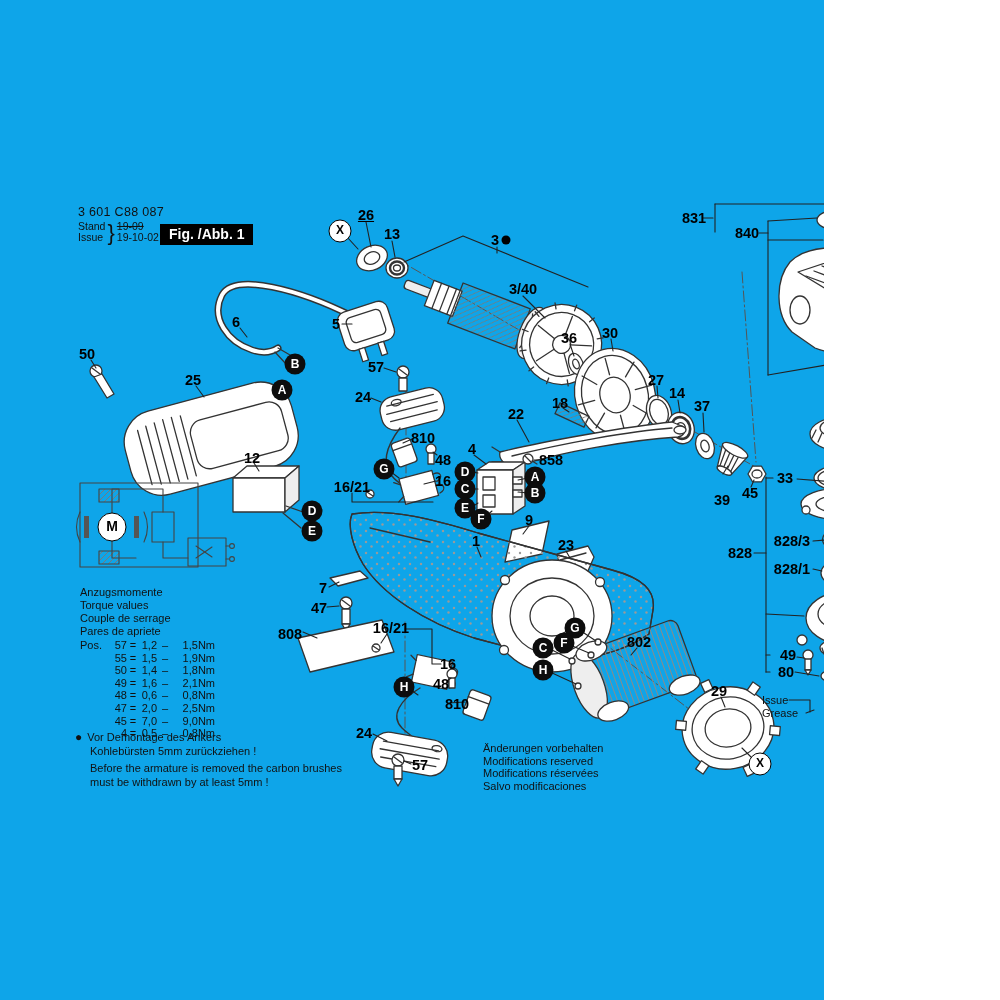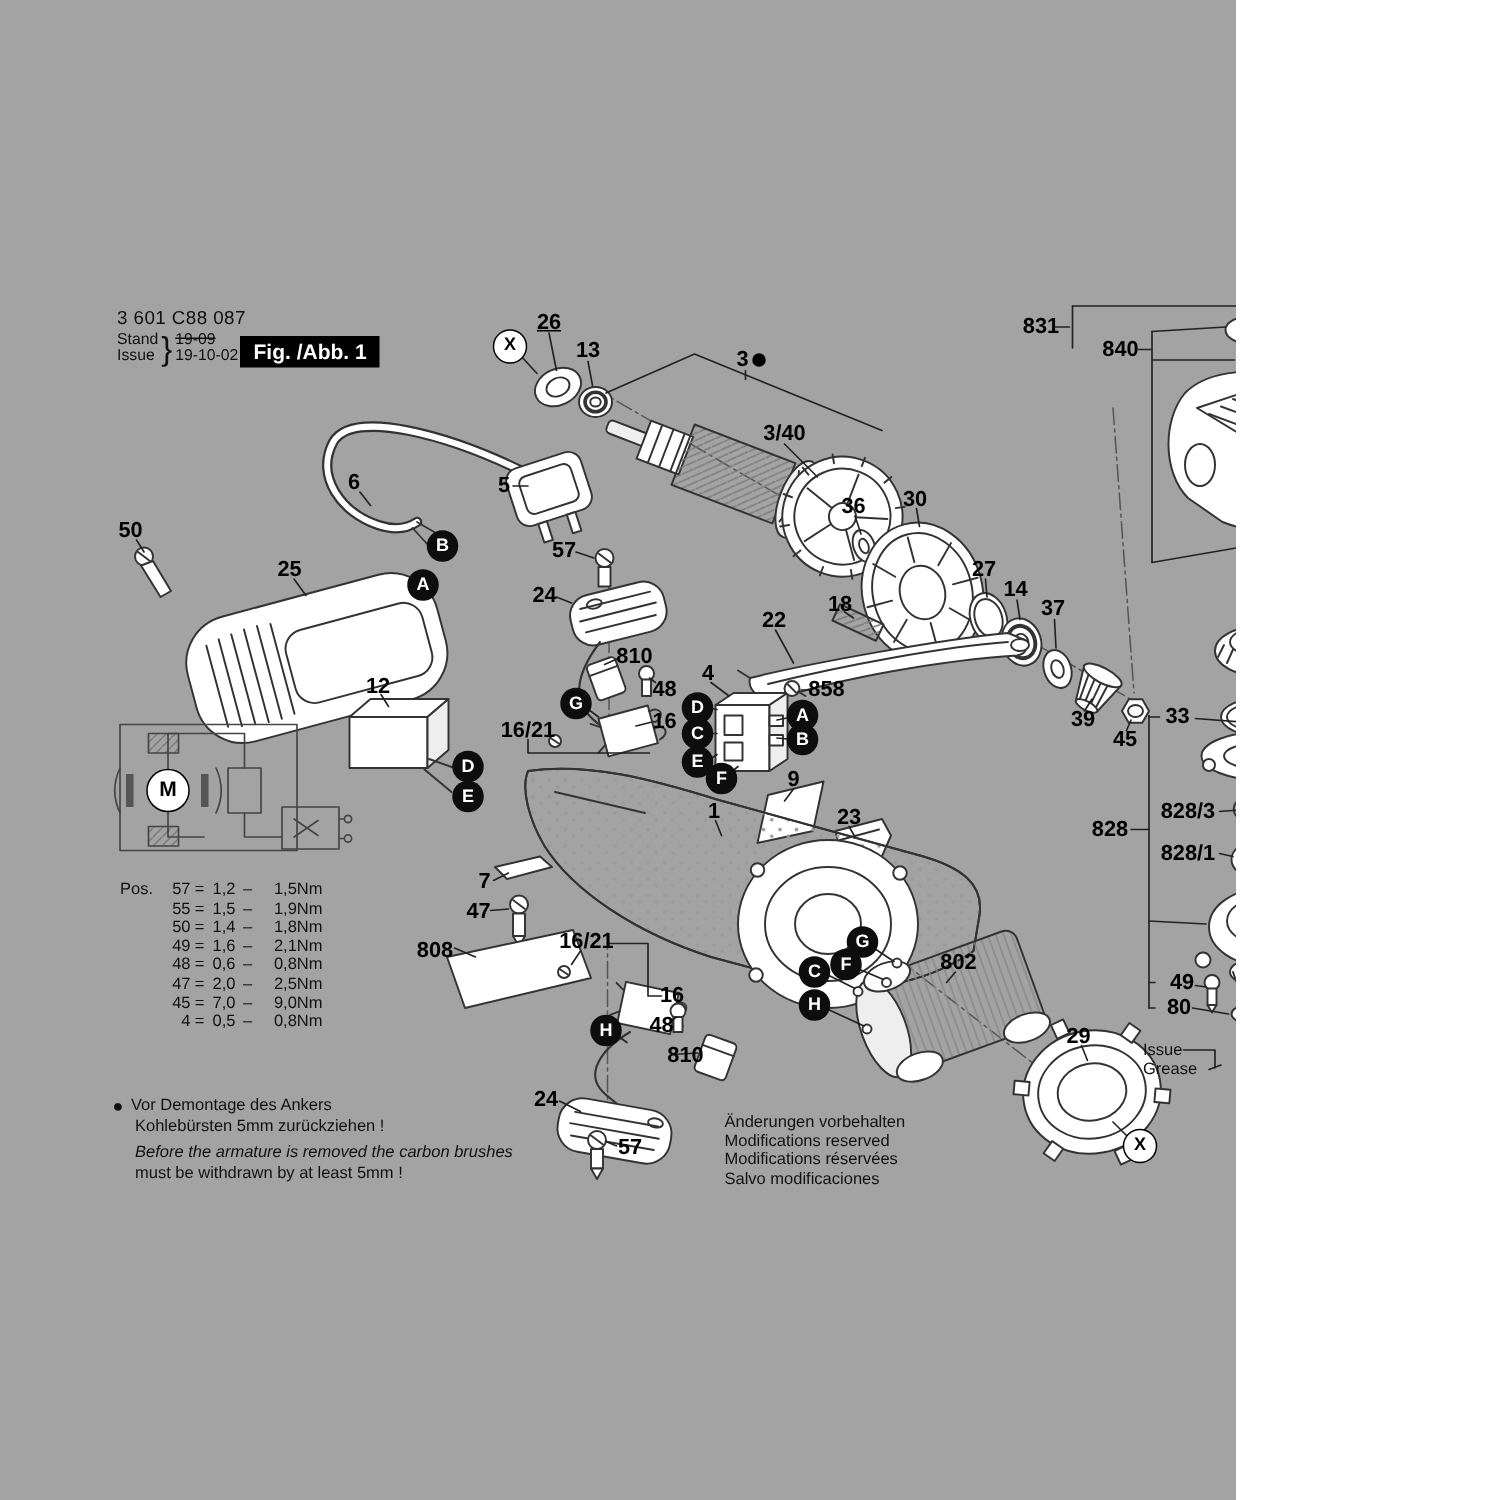--- a/index.html
+++ b/index.html
@@ -1,16 +1,16 @@
 <!DOCTYPE html>
 <html><head>
 <meta charset="utf-8">
 <style>
   html,body{margin:0;padding:0;background:#fff;}
-  .stage{position:relative;width:824px;height:1000px;background:#a3a3a3;overflow:hidden;
+  .stage{position:relative;width:824px;height:1000px;background:#0ea5e9;overflow:hidden;
          font-family:"Liberation Sans",sans-serif;color:#111;}
   #art{position:absolute;left:0;top:0;}
   #label-layer{position:absolute;left:0;top:0;width:100%;height:100%;}
   .part-label{position:absolute;transform:translate(-50%,-50%);
       font:700 14.5px "Liberation Sans",sans-serif;color:#000;white-space:nowrap;}
   .badge{position:absolute;width:21px;height:21px;border-radius:50%;background:#0d0d0d;color:#fff;
       font:700 12px/21px "Liberation Sans",sans-serif;text-align:center;transform:translate(-50%,-50%);}
   .badge.outline{background:#fff;color:#000;border:1.7px solid #000;line-height:18px;}
   .badge.motor{width:27px;height:27px;font-size:14px;line-height:24px;}
   .badge.dot{width:9px;height:9px;background:#000;border:none;font-size:0;}
@@ -33,21 +33,21 @@
   .trow span{display:inline-block;}
   .tpos{width:20px;text-align:right;}
   .teq{width:12px;text-align:center;}
   .tmin{width:18px;text-align:right;}
   .tdash{width:16px;text-align:center;}
   .tmax{width:42px;text-align:right;}
   .note{position:absolute;left:75px;top:731px;font-size:11px;line-height:13.5px;}
   .note .n1{display:flex;gap:5px;align-items:center;}
   .note .bullet{font-size:12px;}
   .note .nind{padding-left:15px;}
-  .note .en{margin-top:4px;font-style:italic;}
+  .note .en{margin-top:4px;}
   .mods{position:absolute;left:483px;top:742px;font-size:11px;line-height:12.5px;}
   .mods div{margin:0;}
   .grease{position:absolute;left:762px;top:694px;font-size:11px;line-height:12.5px;}
 </style>
 </head>
 <body>
 
 <div class="stage">
 
 <svg id="art" width="1000" height="1000" viewBox="0 0 1000 1000">
@@ -549,20 +549,26 @@
       <div class="strike">19-09</div>
       <div>19-10-02</div>
     </div>
   </div>
 </div>
 
 <div class="figbox">Fig. /Abb. 1</div>
 
 
 <div class="torq">
+  <div class="theads">
+        <div>Anzugsmomente</div>
+        <div>Torque values</div>
+        <div>Couple de serrage</div>
+        <div>Pares de apriete</div>
+      </div>
   <div class="tbody">
     <span class="tposlbl">Pos.</span>
     <div id="torque-rows">
           <div class="trow">
             <span class="tpos">57</span>
             <span class="teq">=</span>
             <span class="tmin">1,2</span>
             <span class="tdash">–</span>
             <span class="tmax">1,5Nm</span>
           </div>
@@ -644,21 +650,21 @@
 <div id="label-layer">
       <div class="part-label" style="left: 366px; top: 215px; text-decoration: underline;">26</div>
       <div class="part-label" style="left: 392px; top: 234px;">13</div>
       <div class="part-label" style="left: 495px; top: 240px;">3</div>
       <div class="part-label" style="left: 523px; top: 289px;">3/40</div>
       <div class="part-label" style="left: 569px; top: 338px;">36</div>
       <div class="part-label" style="left: 610px; top: 333px;">30</div>
       <div class="part-label" style="left: 656px; top: 380px;">27</div>
       <div class="part-label" style="left: 677px; top: 393px;">14</div>
       <div class="part-label" style="left: 702px; top: 406px;">37</div>
-      <div class="part-label" style="left: 722px; top: 480px;">39</div>
+      <div class="part-label" style="left: 722px; top: 500px;">39</div>
       <div class="part-label" style="left: 750px; top: 493px;">45</div>
       <div class="part-label" style="left: 516px; top: 414px;">22</div>
       <div class="part-label" style="left: 560px; top: 403px;">18</div>
       <div class="part-label" style="left: 551px; top: 460px;">858</div>
       <div class="part-label" style="left: 472px; top: 449px;">4</div>
       <div class="part-label" style="left: 336px; top: 324px;">5</div>
       <div class="part-label" style="left: 236px; top: 322px;">6</div>
       <div class="part-label" style="left: 376px; top: 367px;">57</div>
       <div class="part-label" style="left: 363px; top: 397px;">24</div>
       <div class="part-label" style="left: 423px; top: 438px;">810</div>

